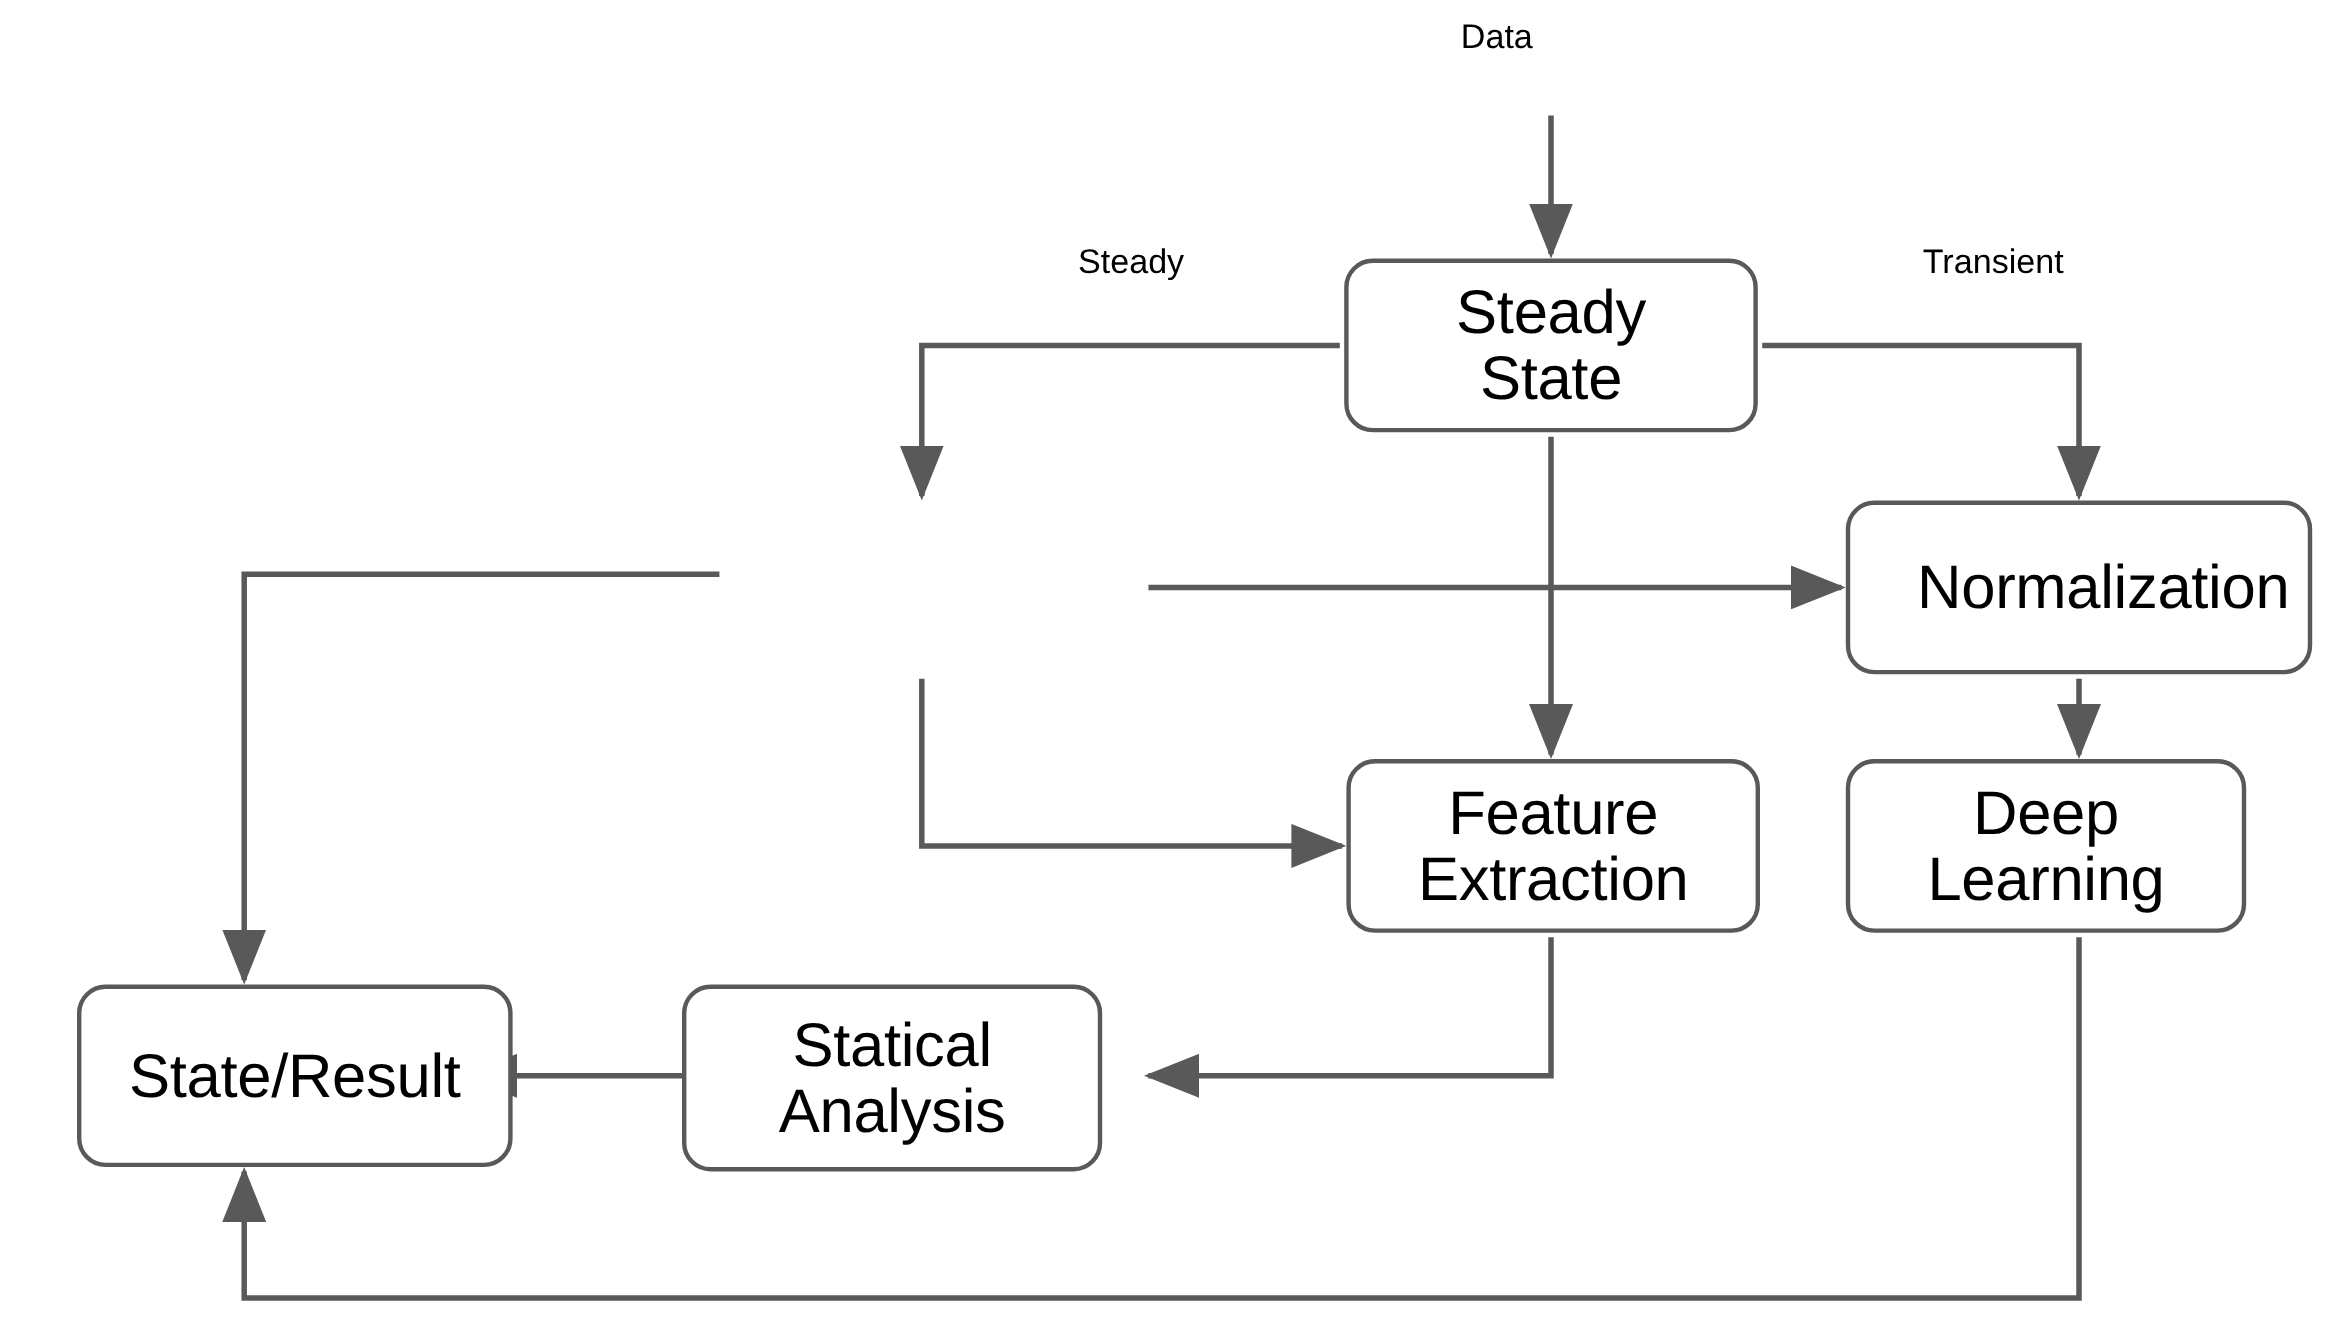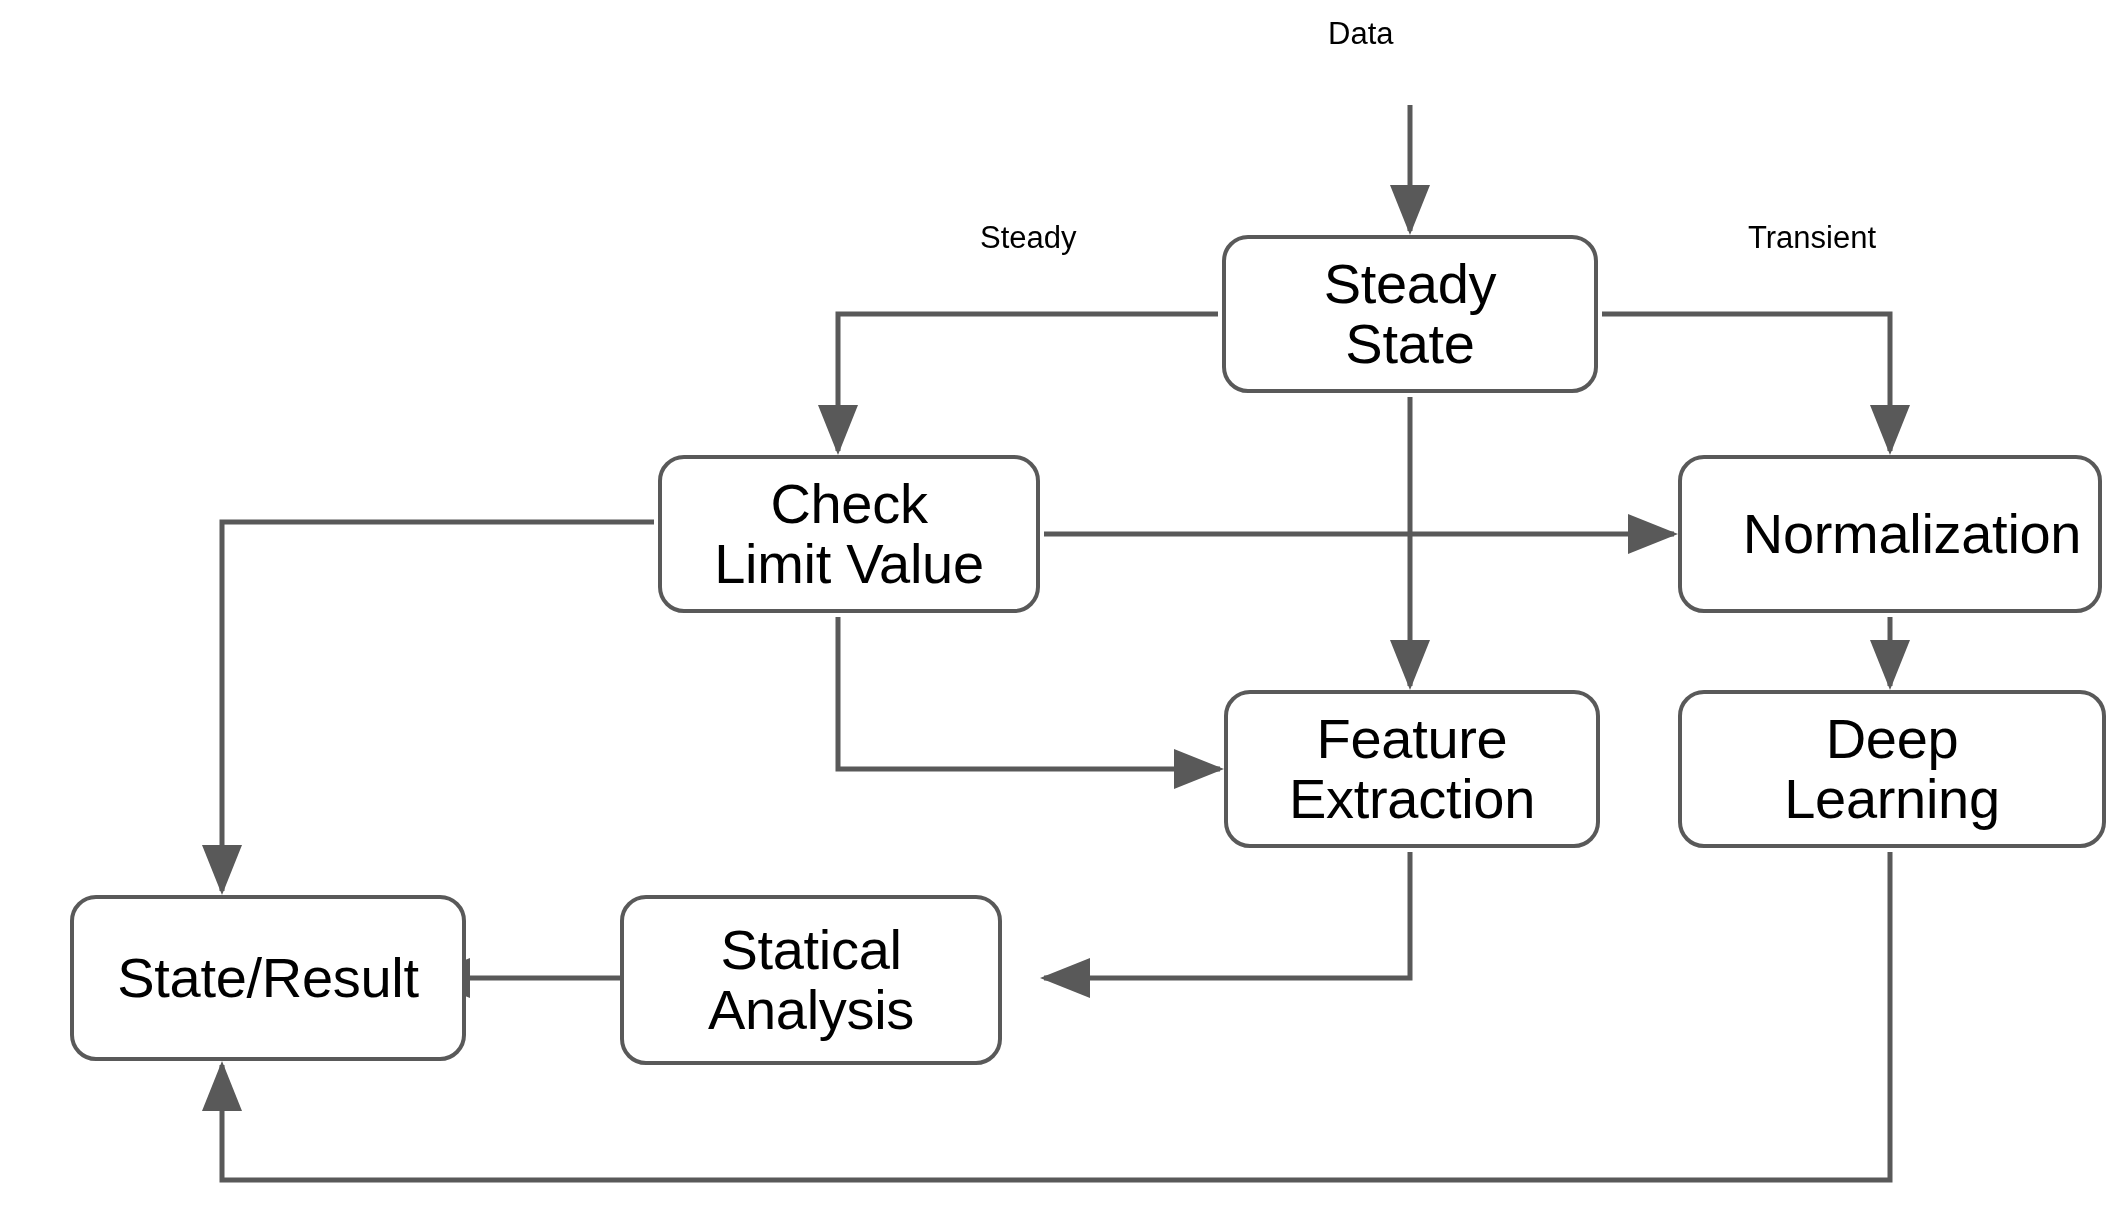--- a/index.html
+++ b/index.html
@@ -45,21 +45,21 @@
     font-size: 31px;
     line-height: 1;
     white-space: nowrap;
     z-index: 4;
   }
   
   #node-steady-state   { left: 1222px; top: 235px;  width: 376px;  height: 158px; }
   #node-check-limit    { left: 658px;  top: 455px;  width: 382px;  height: 158px; }
   #node-normalization  { left: 1678px; top: 455px;  width: 424px;  height: 158px; padding-left: 44px; }
   #node-feature-extr   { left: 1224px; top: 690px;  width: 376px;  height: 158px; }
-  #node-deep-learning  { left: 1678px; top: 690px;  width: 428px;  height: 158px; }
+  #node-deep-learning  { left: 1678px; top: 690px;  width: 364px;  height: 158px; }
   #node-state-result   { left: 24px;   top: 895px;  width: 396px;  height: 166px; margin-left: 46px; }
   #node-statical       { left: 620px;  top: 895px;  width: 382px;  height: 170px; }
 
   
   #label-data      { left: 1328px; top: 18px;  }
   #label-steady    { left: 980px;  top: 222px; }
   #label-transient { left: 1748px; top: 222px; }
 </style>
 </head>
 <body>
@@ -94,22 +94,20 @@
 
       <path d="M654,978 L424,978"></path>
 
       <path d="M1890,852 L1890,1180 L222,1180 L222,1065"></path>
     </g>
   </svg>
 
   <div class="node" id="node-steady-state">Steady
 State</div>
 
-  <div class="node" id="node-check-limit">Check
-Limit Value</div>
 
   <div class="node" id="node-normalization">Normalization</div>
 
   <div class="node" id="node-feature-extr">Feature
 Extraction</div>
 
   <div class="node" id="node-deep-learning">Deep
 Learning</div>
 
   <div class="node" id="node-state-result">State/Result</div>

